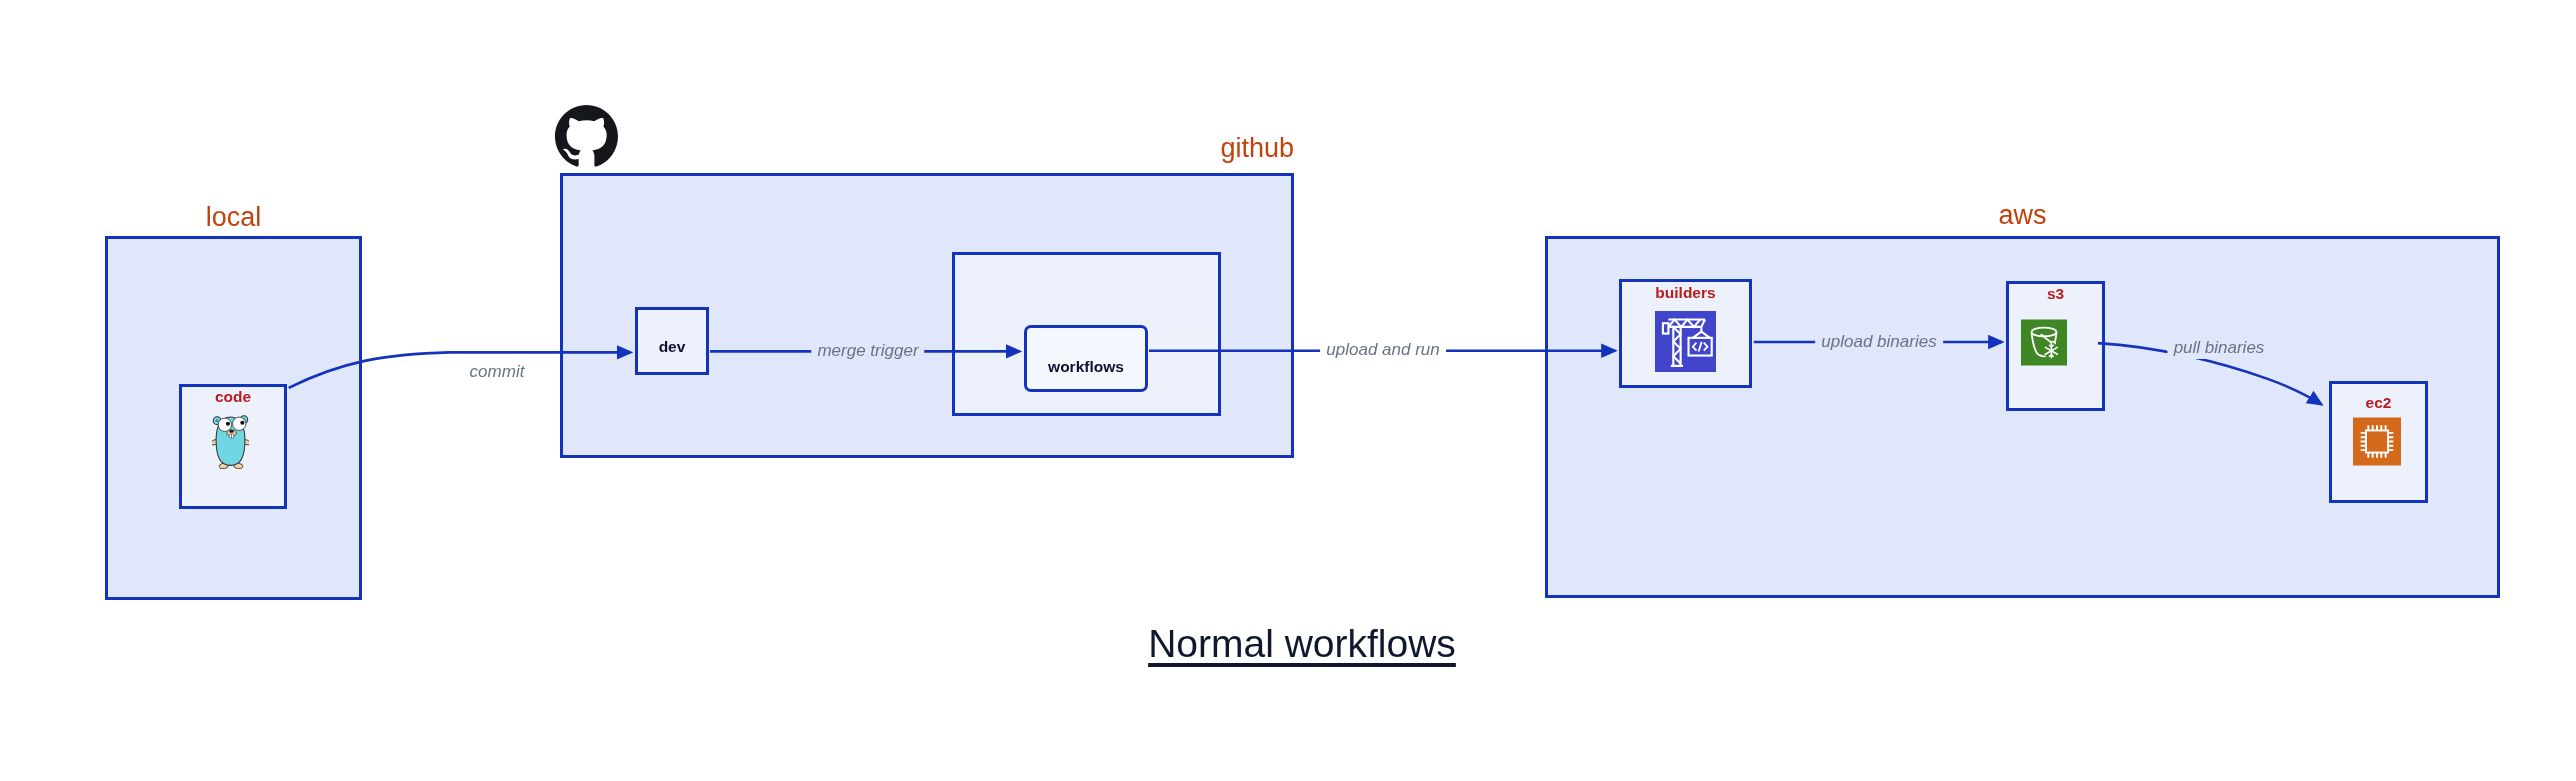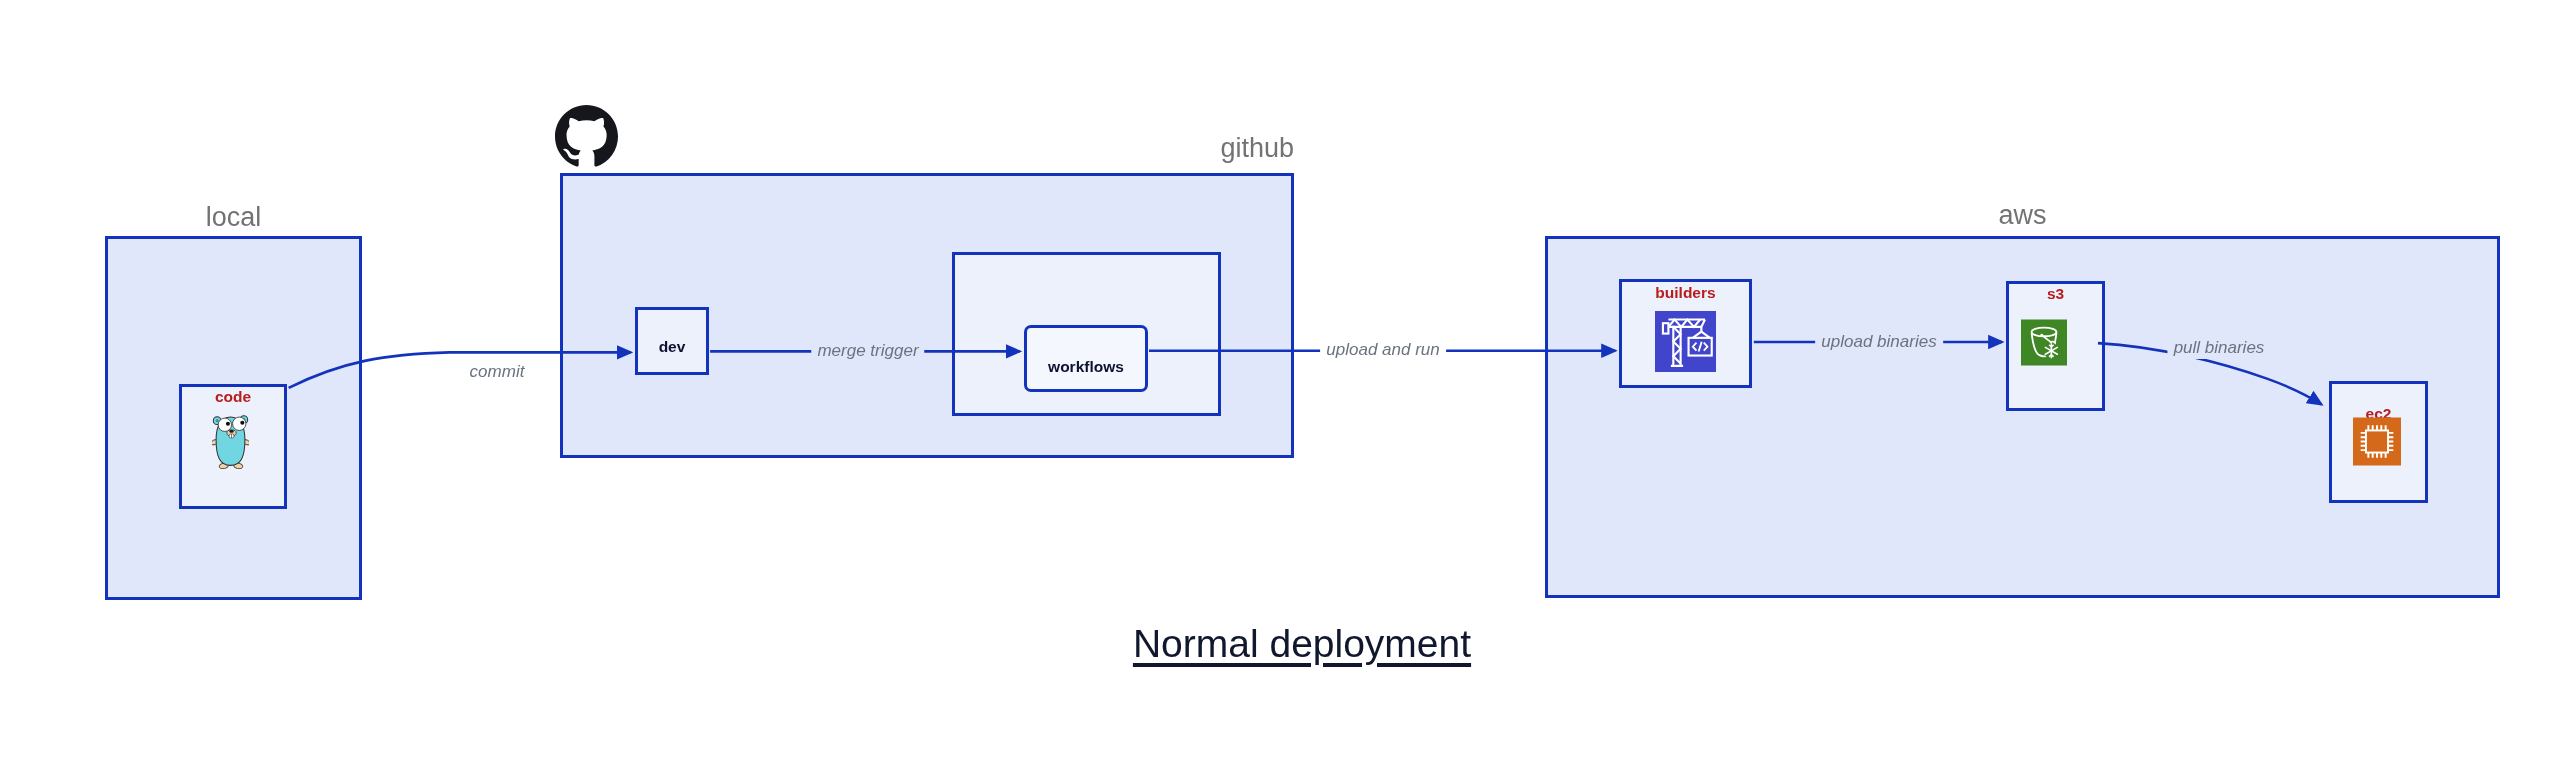--- a/index.html
+++ b/index.html
@@ -18,33 +18,33 @@
   #box-aws     {left:1545px; top:236px; width:955px; height:362px;}
 
   #box-code    {left:179px;  top:384px; width:108px; height:125px;}
   #box-dev     {left:635px; top:307px; width:74px; height:68px;}
   #box-workflows{left:1024px;top:325px; width:124px; height:67px;}
   #box-builders{left:1619px; top:279px; width:133px; height:109px;}
   #box-s3      {left:2006px; top:281px; width:99px; height:130px;}
   #box-ec2     {left:2329px; top:381px; width:99px; height:122px;}
 
   
-  .group-label{position:absolute;font-size:27px;font-weight:500;color:#737373;
+  .group-label{position:absolute;font-size:27px;font-weight:500;color:#c2410c;
                line-height:30px;letter-spacing:0;}
   #label-local {left:105px;  width:257px;  top:202px; text-align:center;}
   #label-github{left:560px; width:734px; top:133px; text-align:right;}
   #label-master{left:952px; width:269px;  top:215px; text-align:center;}
   #label-aws   {left:1545px; width:955px; top:200px; text-align:center;}
 
   .node-label{position:absolute;left:0;right:0;text-align:center;
               font-size:15.5px;font-weight:bold;color:#b91c1c;line-height:18.5px;}
   #box-code .node-label{top:0.5px;}
   #box-builders .node-label{top:2.1px;}
   #box-s3 .node-label{top:0.5px;}
-  #box-ec2 .node-label{top:21px;}
+  #box-ec2 .node-label{top:10px;}
   .center-label{display:flex;align-items:center;justify-content:center;
                 font-size:15.5px;font-weight:bold;color:#0d1230;}
   #box-dev{padding-top:11px;}
   #box-workflows{padding-top:16px;border-radius:7px;}
 
   .edge-label{position:absolute;transform:translate(-50%,-50%);white-space:nowrap;
               font-size:17px;font-style:italic;color:#6b7280;padding:1px 6.2px;z-index:6;}
   .on-white{background:#ffffff;}
   .on-lav{background:#e1e7fa;}
   #elabel-commit    {left:497px;  top:372px;}
@@ -183,17 +183,17 @@
     </g>
   </svg>
 
   <div class="edge-label on-white" id="elabel-commit">commit</div>
   <div class="edge-label on-lav" id="elabel-merge">merge trigger</div>
   <div class="edge-label on-white" id="elabel-uploadrun">upload and run</div>
   <div class="edge-label on-lav" id="elabel-uploadbin">upload binaries</div>
   <div class="edge-label on-lav" id="elabel-pullbin">pull binaries</div>
 
   <div class="diagram-title">
-    <span>Normal deployment</span>
+    <span>Normal workflows</span>
   </div>
 
 </div>
 
 
 </body></html>

